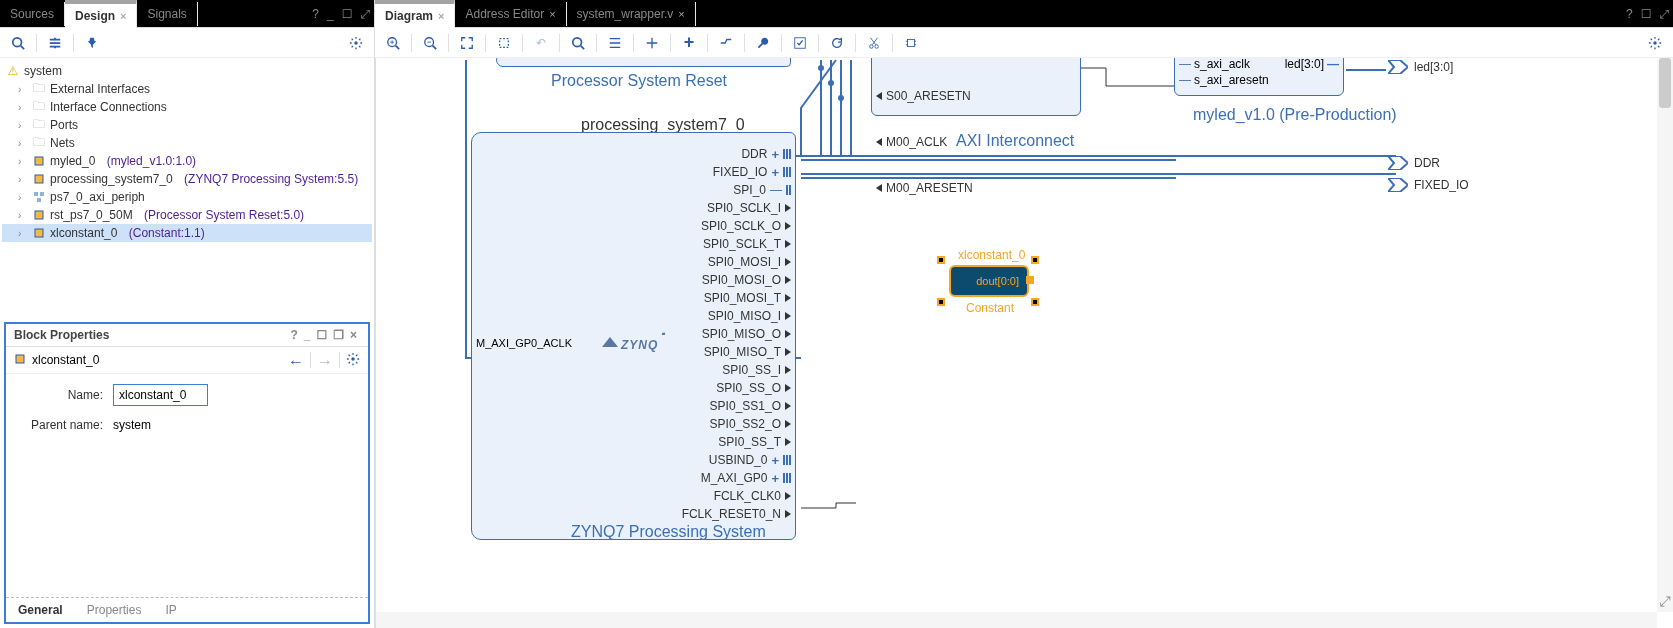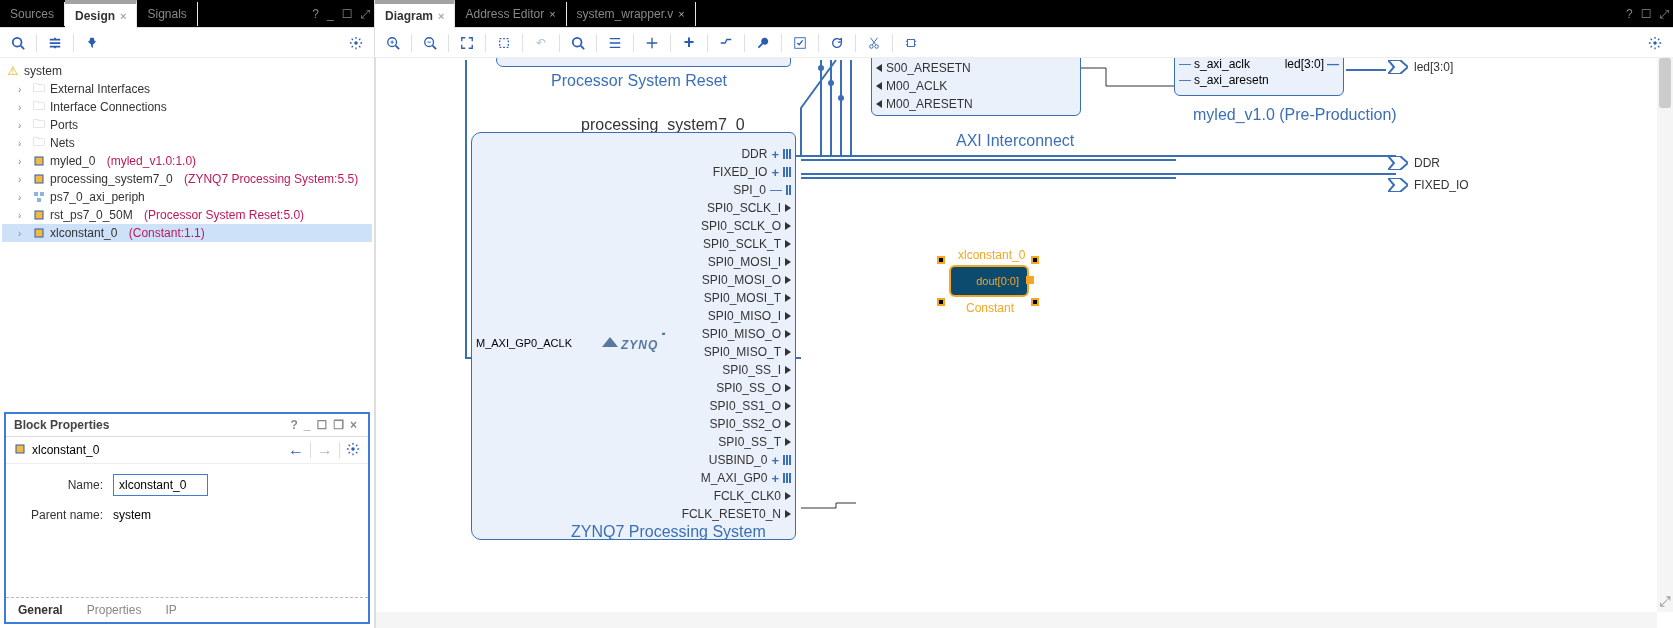--- a/index.html
+++ b/index.html
@@ -21,27 +21,27 @@
 .tbtn { width: 24px; height: 24px; display: flex; align-items: center; justify-content: center; color: #2a5db0; cursor: pointer; border-radius: 3px; }
 .tbtn svg { width: 14px; height: 14px; }
 .toolbar .spacer { flex: 1; }
 
 
 .tree { flex: 1; overflow: auto; padding: 4px 2px; color: #333; }
 .node { display: flex; align-items: center; gap: 4px; padding: 2px 4px; white-space: nowrap; }
 .node .caret { width: 10px; color: #888; font-size: 10px; }
 .node .icon { width: 14px; height: 14px; display:flex; align-items:center; justify-content:center; }
 .node.sel { background: #cde2f8; }
-.node .dim { color: #be185d; }
+.node .dim { color: #4c1d95; }
 .ip-icon svg { width:12px; height:12px; }
 .folder-icon { color: #aaa; }
 .warn-icon { color: #e0a800; }
 
 
-.props-panel { border: 2px solid #3b7dd8; margin: 6px 4px 4px 4px; display: flex; flex-direction: column; height: 212px; }
+.props-panel { border: 2px solid #3b7dd8; margin: 6px 4px 4px 4px; display: flex; flex-direction: column; height: 302px; }
 .props-title { display: flex; align-items: center; padding: 4px 8px; border-bottom: 1px solid #ddd; font-weight: bold; color: #444;}
 .props-title .spacer { flex:1; }
 .props-title .wc { color:#888; padding: 0 3px; cursor:pointer; }
 .props-nav { display:flex; align-items:center; padding: 4px 8px; gap: 6px; border-bottom: 1px solid #eee;}
 .props-nav .spacer { flex:1; }
 .props-body { flex:1; padding: 10px 12px; }
 .prop-row { display:flex; align-items:center; margin-bottom: 12px; gap: 10px;}
 .prop-row label { width: 85px; color:#333;text-align:right; }
 .prop-row input { border: 1px solid #3b7dd8; padding: 3px 5px; width: 95px; outline: none; }
 .props-tabs { display:flex; border-top: 1px dashed #bbb; }
@@ -52,21 +52,21 @@
 .canvas-wrap { flex:1; position: relative; overflow: hidden; background:#fff; border-left:1px solid #ddd;}
 .scroll-v { position:absolute; right:0; top:0; bottom:16px; width:16px; background:#f5f5f5;}
 .scroll-v .thumb { position:absolute; left:2px; right:2px; top:0; height:50px; background:#ccc; border-radius:3px;}
 .scroll-h-area { position:absolute; left:0; right:16px; bottom:0; height:16px; background:#f5f5f5;}
 
 
 .ip-block { position:absolute; border: 1.5px solid #3b6fb5; background:#eaf1fb; border-radius:6px; }
 .ip-block.curved { border-top-left-radius: 10px; border-bottom-left-radius:10px;}
 .ip-label { position:absolute; color:#3b6fb5; font-size:16px; white-space:nowrap; }
 .port-row { display:flex; justify-content: flex-end; align-items: center; height:18px; padding-right: 4px; color:#333; font-size:11px; gap:4px;}
-.port-left { justify-content:flex-start; padding-left:4px; padding-right:0;}
+.port-left { justify-content:flex-start; padding-left:4px; padding-right:0;margin-top:28px;}
 .port-tri { width:0; height:0; border-top:4px solid transparent; border-bottom:4px solid transparent; border-left:6px solid #333;}
 .port-plus { color:#3b6fb5; font-weight:bold; font-size:13px; display:flex; gap:1px;}
 .port-bars { display:flex; gap:1px;}
 .port-bars span { width:2px; height:10px; background:#3b6fb5;}
 .zynq-logo { position:absolute; color:#5a789f; font-size:22px; font-style:italic; font-weight:bold; letter-spacing:1px;}
 .zynq-logo .tri { display:inline-block; width:0; height:0; border-left:8px solid transparent; border-right:8px solid transparent; border-bottom:10px solid #5a789f; margin:0 3px 3px 0; vertical-align:middle;}
 
 
 .const-block { position:absolute; border:2px solid #f5a623; border-radius:6px; padding: 6px 8px; color:#f5a623; background:#0c4a6e; }
 .const-handles { position:absolute; width:8px; height:8px; border:2px solid #f5a623; background:#000;}

